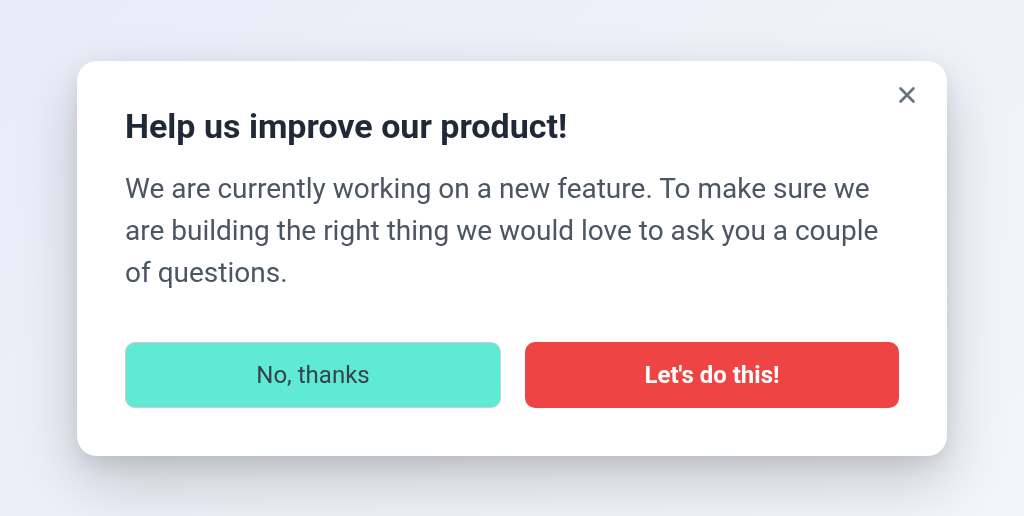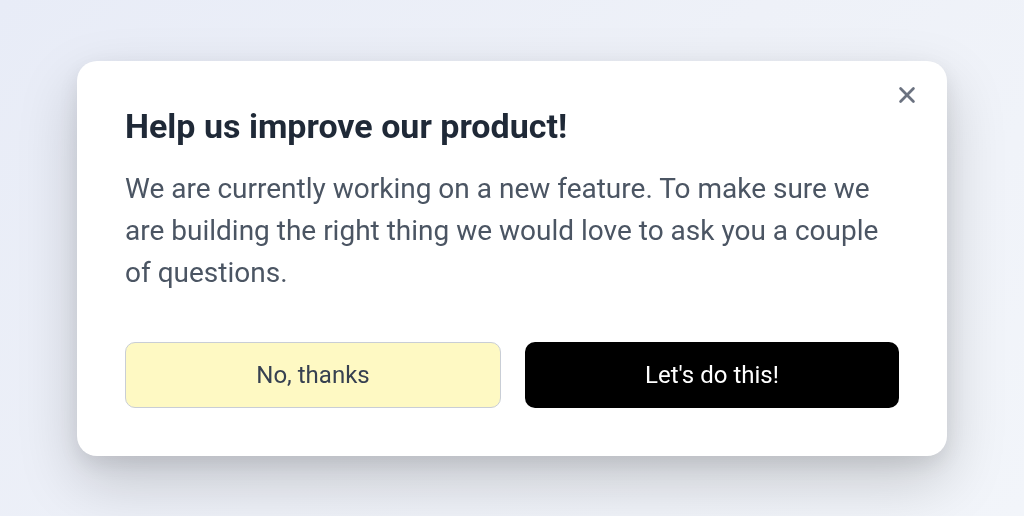--- a/index.html
+++ b/index.html
@@ -67,30 +67,30 @@
       height: 66px;
       border-radius: 10px;
       font-size: 24px;
       cursor: pointer;
       display: flex;
       align-items: center;
       justify-content: center;
       font-family: inherit;
     }
     .btn-secondary {
-      background: #fef9c3;
+      background: #5eead4;
       border: 1px solid #c9ced6;
       color: #374151;
       font-weight: 400;
     }
     .btn-primary {
-      background: #000000;
+      background: #ef4444;
       border: none;
       color: #ffffff;
-      font-weight: 400;
+      font-weight: 700;
     }
   </style>
 </head>
 <body>
 
 <div class="modal">
   <div class="close-btn">
     <span>
       <svg viewBox="0 0 24 24" fill="none">
         <path d="M5 5 L19 19 M19 5 L5 19"></path>

